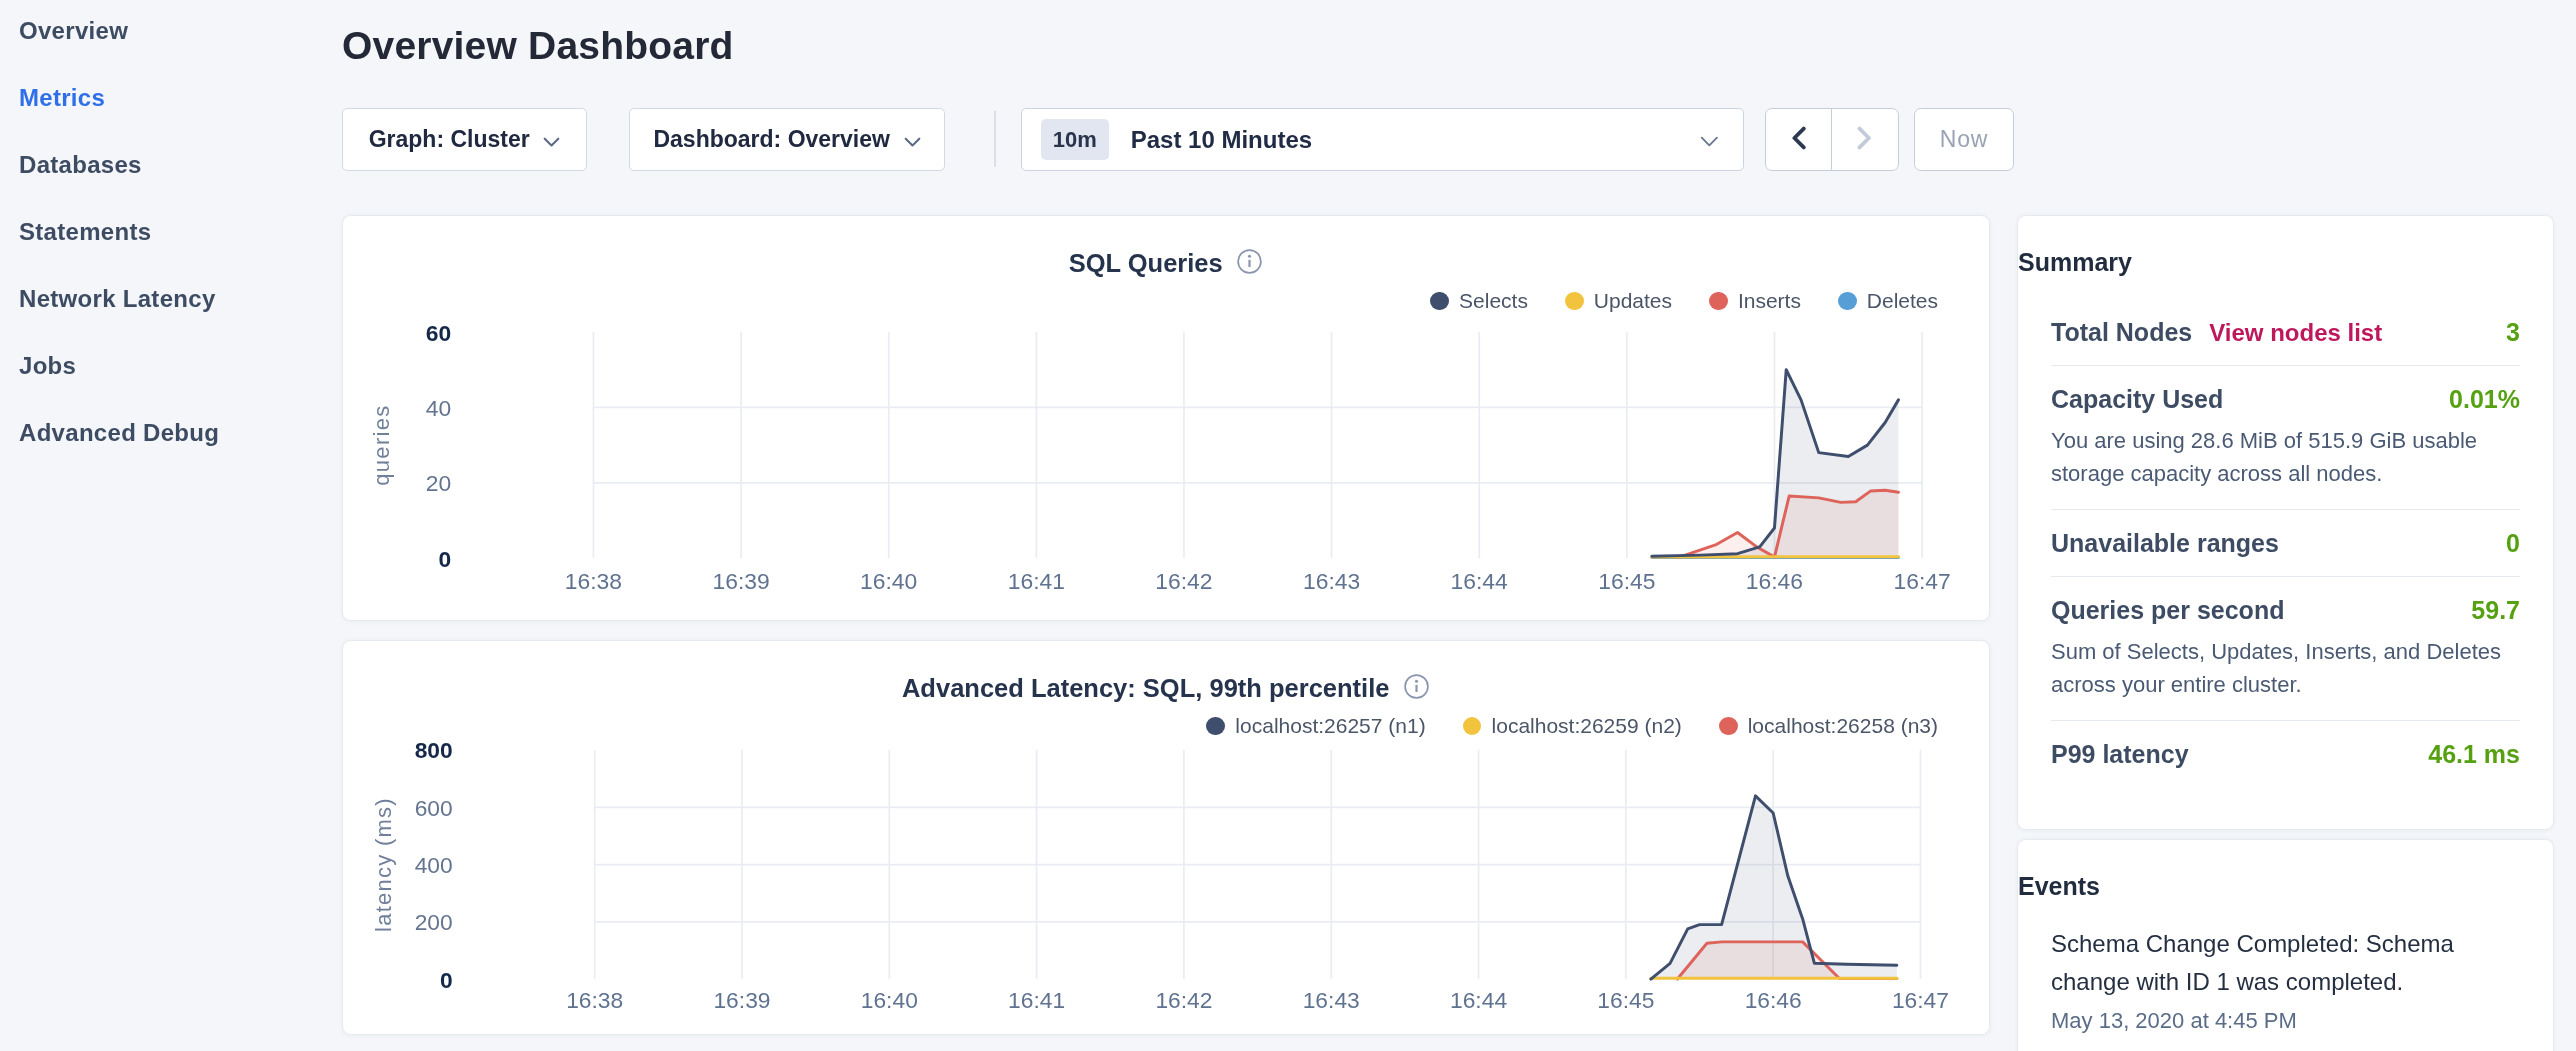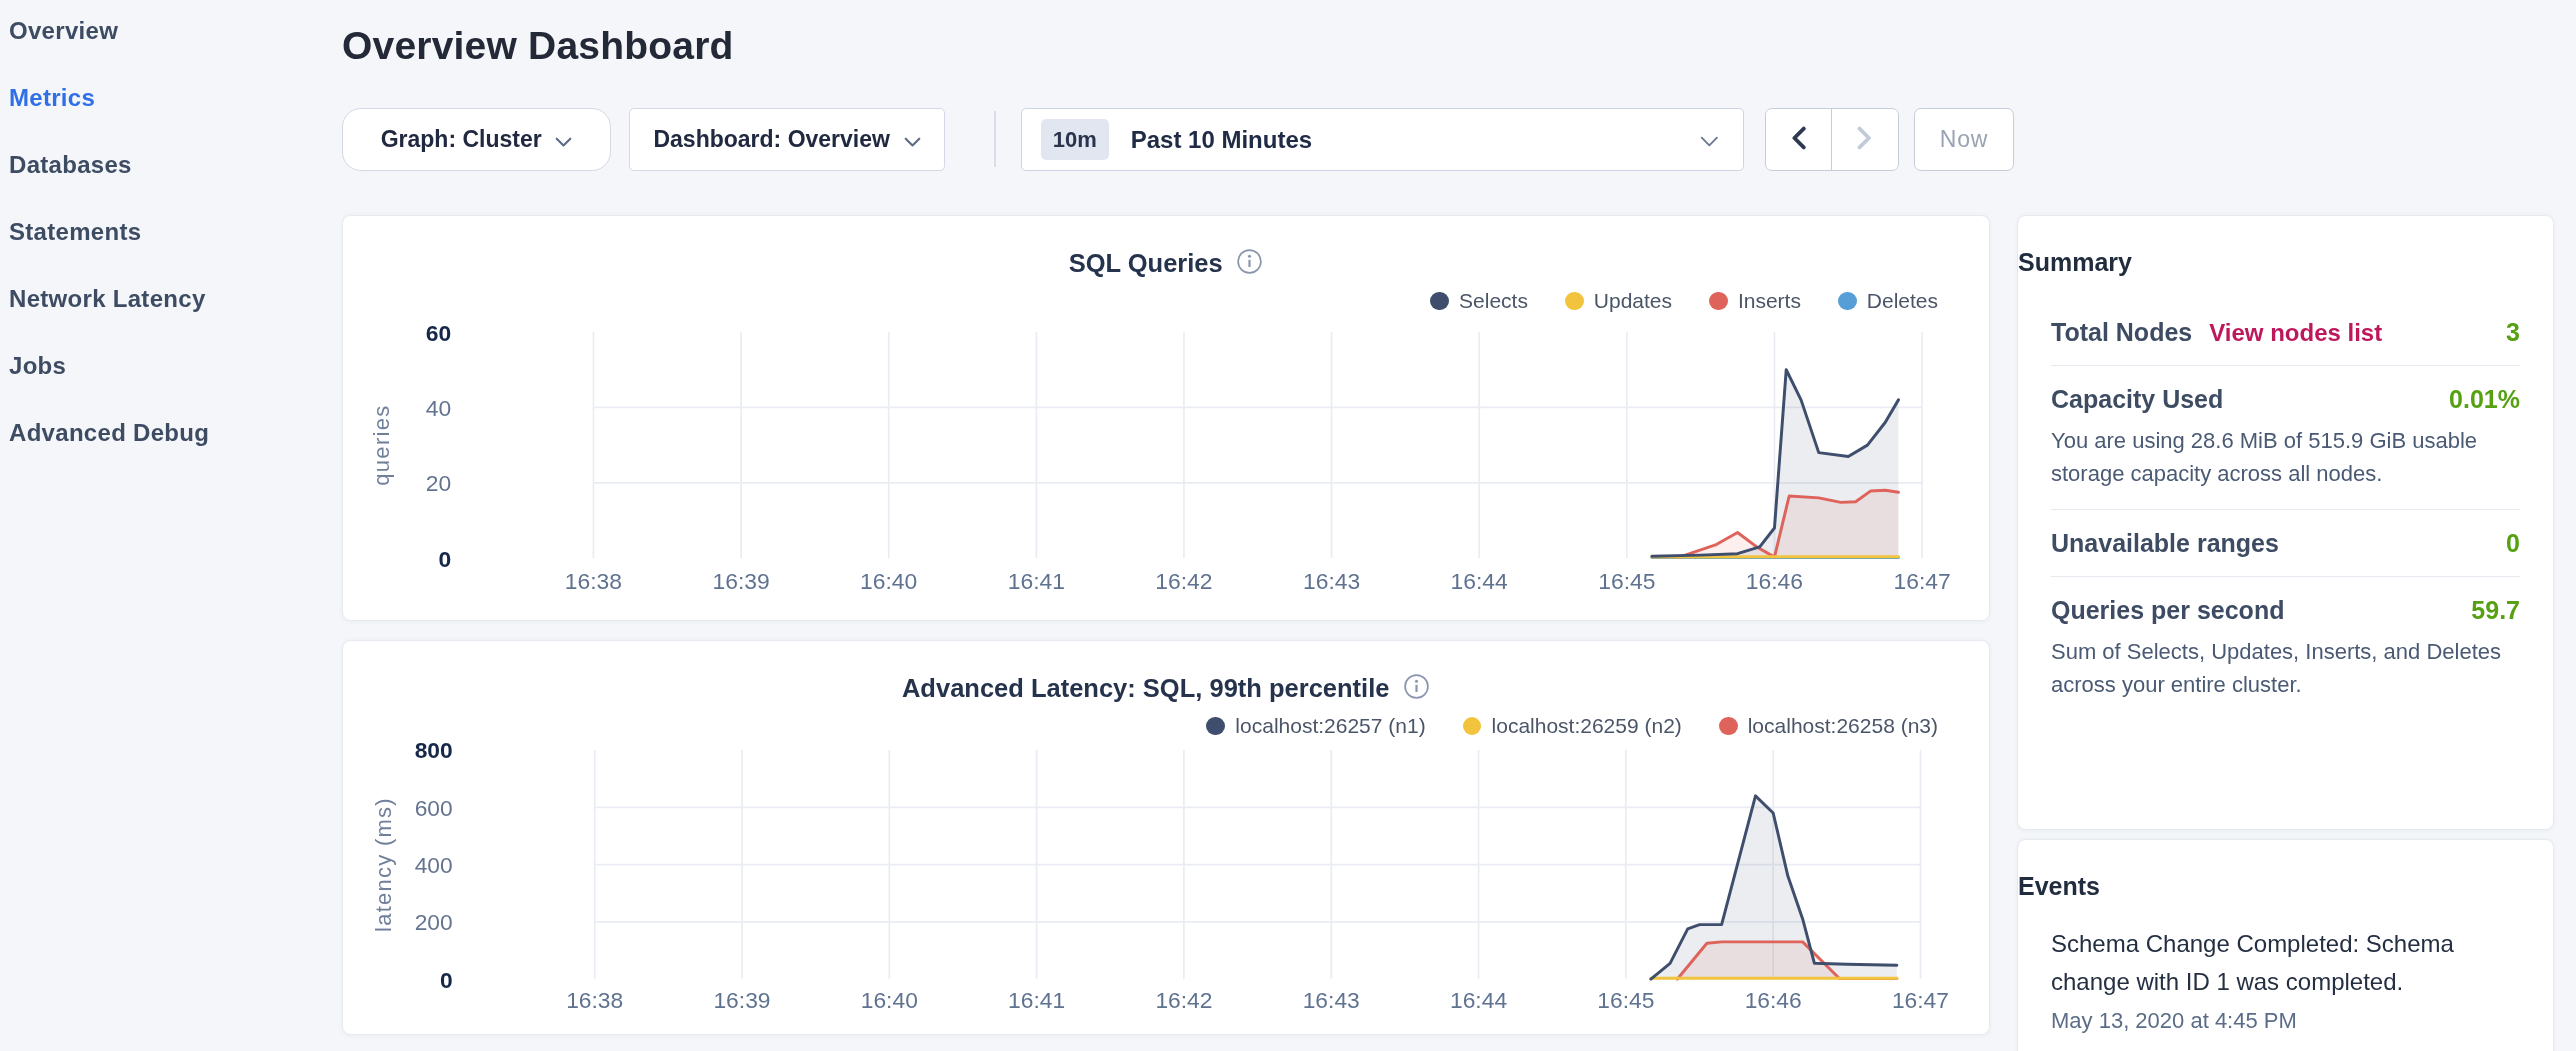--- a/index.html
+++ b/index.html
@@ -4,21 +4,21 @@
 <style>
   * { margin:0; padding:0; box-sizing:border-box; }
   html,body { width:2576px; height:1051px; overflow:hidden; }
   body {
     background:#f4f6f9;
     font-family:"Liberation Sans", sans-serif;
     color:#242c3c;
     position:relative;
   }
   
-  .sidebar { position:absolute; left:9px; top:18.7px; width:289px; }
+  .sidebar { position:absolute; left:19px; top:18.7px; width:289px; }
   .sidebar-item {
     font-size:24px; font-weight:700; color:#3e4c63;
     height:24px; line-height:24px; margin-bottom:43px; cursor:pointer;
     letter-spacing:0.3px;
   }
   .sidebar-item.active { color:#2f6fe8; }
   
   .page-title {
     position:absolute; left:342px; top:24px;
     font-size:39px; font-weight:700; color:#232936; letter-spacing:0.2px;
@@ -99,21 +99,21 @@
     <div class="sidebar-item active">Metrics</div>
     <div class="sidebar-item">Databases</div>
     <div class="sidebar-item">Statements</div>
     <div class="sidebar-item">Network Latency</div>
     <div class="sidebar-item">Jobs</div>
     <div class="sidebar-item">Advanced Debug</div>
   </nav>
 
 <h1 class="page-title">Overview Dashboard</h1>
 
-<div class="btn" style="left:342px; width:269px;border-radius:19px;">
+<div class="btn" style="left:342px; width:245px;">
   <span>Graph: Cluster</span>
   <span>
     <svg width="17" height="10.2" viewBox="0 0 20 12">
         <polyline points="2,2 10,10 18,2" fill="none" stroke="#5d6b85" stroke-width="2.5" stroke-linecap="round" stroke-linejoin="round"></polyline>
       </svg>
   </span>
 </div>
 
 <div class="btn" style="left:629px; width:316px;">
   <span>Dashboard: Overview</span>
@@ -310,20 +310,26 @@
         <span class="summary-value">0</span>
       </div>
     </div>
     <div class="summary-section">
       <div class="summary-row">
         <span class="summary-label">Queries per second</span>
         <span class="summary-value">59.7</span>
       </div>
       <p class="summary-desc">Sum of Selects, Updates, Inserts, and Deletes across your entire cluster.</p>
     </div>
+    <div class="summary-section">
+      <div class="summary-row">
+        <span class="summary-label">P99 latency</span>
+        <span class="summary-value">46.1 ms</span>
+      </div>
+    </div>
   </div>
 </aside>
 
 <aside class="card events-card">
   <h2 class="panel-heading">Events</h2>
   <div class="events-body">
     <div>
       <p class="event-message">Schema Change Completed: Schema change with ID 1 was completed.</p>
       <p class="event-time">May 13, 2020 at 4:45 PM</p>
     </div>

